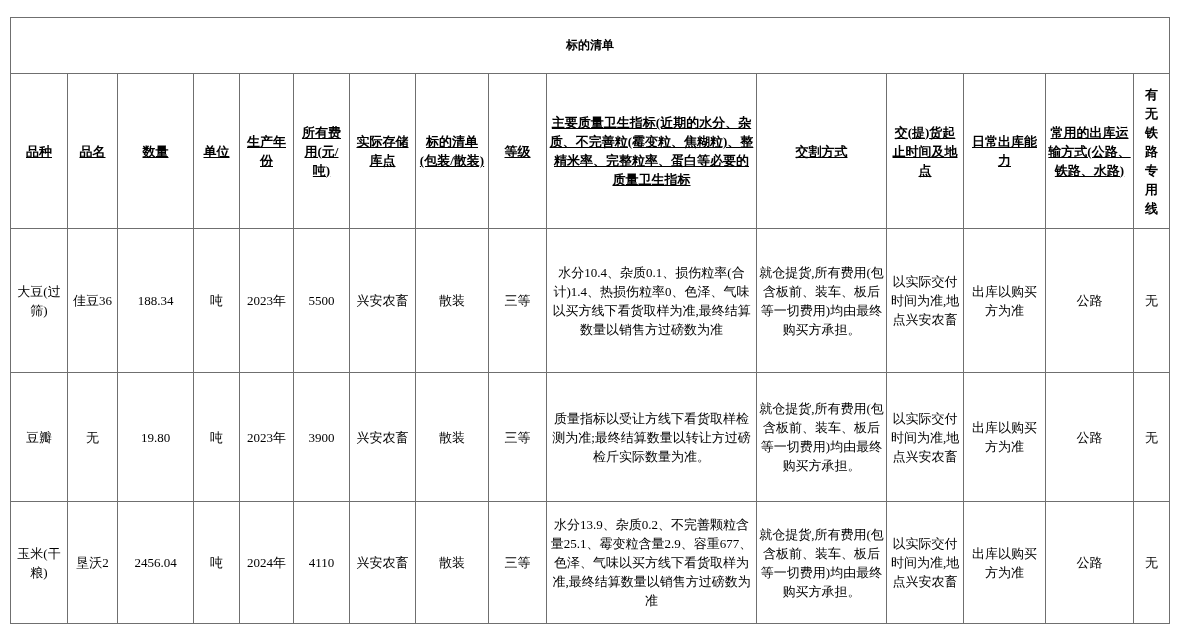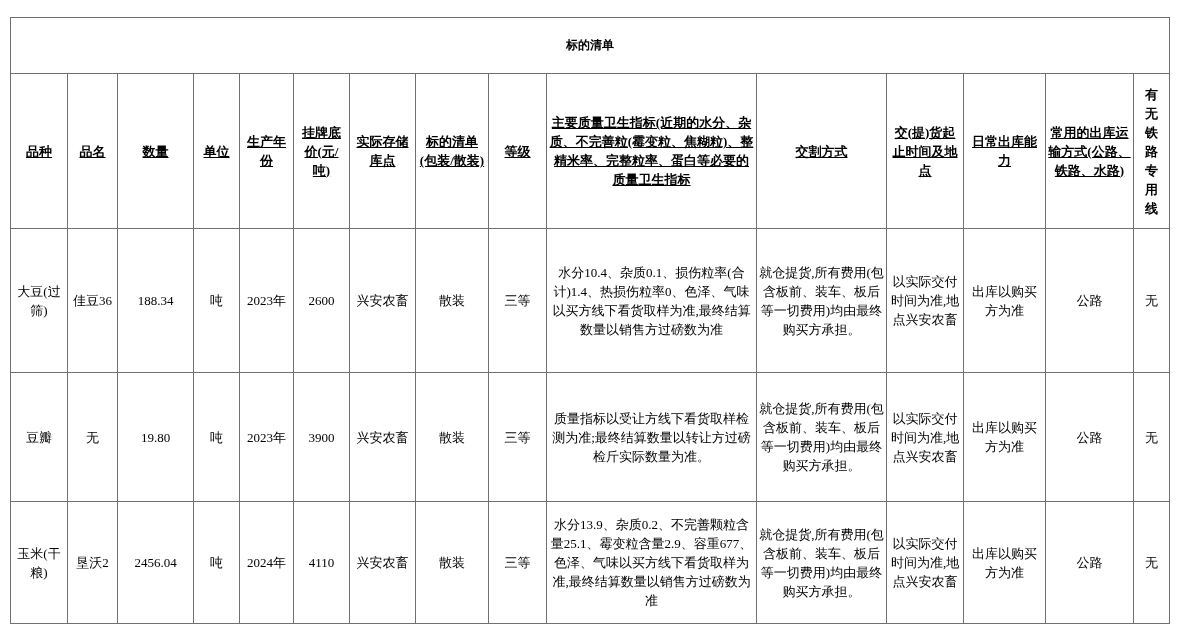--- a/index.html
+++ b/index.html
@@ -75,40 +75,40 @@
     <thead>
       <tr class="title-row">
         <th colspan="15">标的清单</th>
       </tr>
       <tr class="header-row">
         <th>品种</th>
         <th>品名</th>
         <th>数量</th>
         <th>单位</th>
         <th>生产年份</th>
-        <th>挂牌底价(元/吨)</th>
+        <th>所有费用(元/吨)</th>
         <th>实际存储库点</th>
         <th>标的清单(包装/散装)</th>
         <th>等级</th>
         <th>主要质量卫生指标(近期的水分、杂质、不完善粒(霉变粒、焦糊粒)、整精米率、完整粒率、蛋白等必要的质量卫生指标</th>
         <th>交割方式</th>
         <th>交(提)货起止时间及地点</th>
         <th>日常出库能力</th>
         <th>常用的出库运输方式(公路、铁路、水路)</th>
         <th><span class="vspan">有无铁路专用线</span></th>
       </tr>
     </thead>
     <tbody>
       <tr class="data-row-1">
         <td>大豆(过筛)</td>
         <td>佳豆36</td>
         <td>188.34</td>
         <td>吨</td>
         <td>2023年</td>
-        <td>2600</td>
+        <td>5500</td>
         <td>兴安农畜</td>
         <td>散装</td>
         <td>三等</td>
         <td>水分10.4、杂质0.1、损伤粒率(合计)1.4、热损伤粒率0、色泽、气味以买方线下看货取样为准,最终结算数量以销售方过磅数为准</td>
         <td>就仓提货,所有费用(包含板前、装车、板后等一切费用)均由最终购买方承担。</td>
         <td>以实际交付时间为准,地点兴安农畜</td>
         <td>出库以购买方为准</td>
         <td>公路</td>
         <td>无</td>
       </tr>

